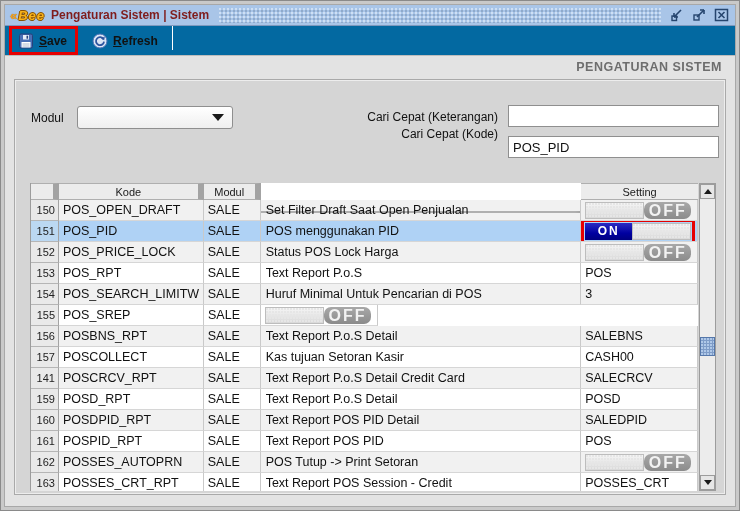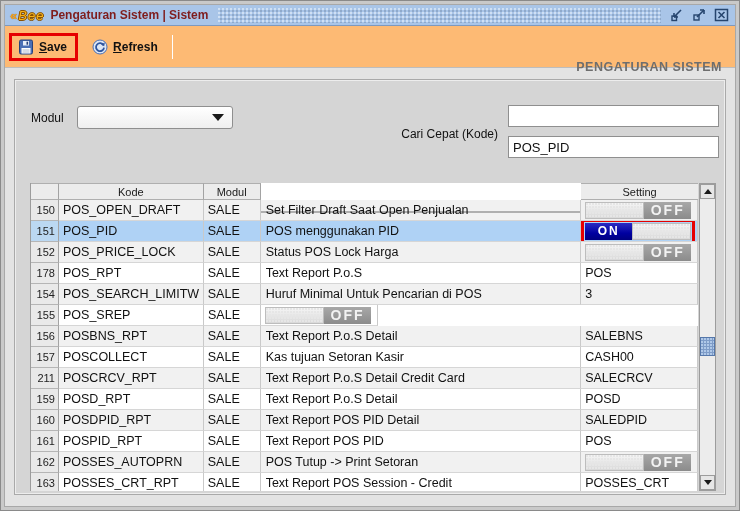--- a/index.html
+++ b/index.html
@@ -8,35 +8,35 @@
   .frame { position:absolute; inset:0; background:#C9C9C9;
     border:1px solid #8A8A8A; padding:3px; }
   .win { position:absolute; inset:3px; background:#E3E3E3; border:1px solid #A8A8A8; }
 
   
   .titlebar { position:absolute; left:0; top:0; right:0; height:21px;
     background:#A9C5E8; display:flex; align-items:center; padding-left:5px;
     border-bottom:1px solid #7E99BE; }
   .logo-mark { color:#F6A21C; font-weight:bold; font-size:13px; margin-right:1px;
     text-shadow:0 0 1px #8A5200; }
-  .logo-text { color:#F6B21C; font-weight:normal; font-size:13px; font-style:italic;
+  .logo-text { color:#F6B21C; font-weight:bold; font-size:13px; font-style:italic;
     letter-spacing:1px; text-shadow:-1px 0 0 #8A5200, 1px 0 0 #8A5200, 0 -1px 0 #8A5200, 0 1px 0 #8A5200;
     margin-right:6px; }
   .title-text { font-size:12px; color:#7f1d1d; font-weight:bold; white-space:nowrap; }
   .title-texture { flex:1 1 auto; height:15px; margin:0 8px 0 10px;
     background-image:
       radial-gradient(circle at 1px 1px, #CFE0F4 1px, transparent 1.4px),
       radial-gradient(circle at 3px 3px, #8FAACB 1px, transparent 1.4px);
     background-size:4px 4px; }
   .winbtns { display:flex; align-items:center; gap:6px; padding-right:6px; }
   .winbtn { width:16px; height:16px; display:flex; align-items:center; justify-content:center; }
 
   
-  .toolbar { position:absolute; left:0; top:21px; right:0; height:42px;
-    background:#fdba74; border-bottom:1px solid #BDBDBD; display:flex; align-items:center; }
+  .toolbar { position:absolute; left:0; top:21px; right:0; height:30px;
+    background:#0369a1; border-bottom:1px solid #BDBDBD; display:flex; }
   .annot-save { border:3px solid #E60000; margin-left:4px; display:flex; }
   .tbtn { display:flex; align-items:center; gap:5px; padding:3px 8px 3px 6px;
     font-size:12px; font-weight:bold; color:#111; background:transparent; border:none;
     cursor:default; }
   .tbtn u { text-decoration:underline; }
   .tb-sep { width:1px; height:24px; background:#9E9E9E; border-right:1px solid #FFFFFF;
     margin-left:6px; }
 
   
   .heading { position:absolute; top:55px; right:13px; font-size:12.5px; font-weight:bold;
@@ -52,21 +52,21 @@
   .combo-arrow { width:0; height:0; border-left:6px solid transparent;
     border-right:6px solid transparent; border-top:7px solid #1A1A1A; }
   .txt { position:absolute; height:22px; width:211px; border:1px solid #8F8F8F;
     background:#FFFFFF; font-family:"Liberation Sans", sans-serif; font-size:13px;
     padding:0 4px; color:#111; }
 
   
   .tablewrap { position:absolute; left:15px; top:103px; width:668px; height:308px;
     overflow:hidden; background:#FFFFFF; border-left:1px solid #9C9C9C; }
   .thead { display:flex; height:17px; }
-  .th { background:#ECECEC; border-right:1px solid #a3a3a3; border-top:1px solid #AFAFAF;
+  .th { background:#ECECEC; border-right:6px solid #a3a3a3; border-top:1px solid #AFAFAF;
     border-bottom:1px solid #AFAFAF; font-size:11px; color:#1A1A1A; text-align:center;
     line-height:16px; overflow:hidden; }
   .trow { display:flex; height:21px; background:#FFFFFF; }
   .trow.alt { background:#F1F1F1; }
   .trow.sel  { background:#AFD2F5;border-radius:8px; }
   .trow.sel .cell { background:#AFD2F5; }
   .trow.sel .c-num { background:#BBD8F2; }
   .cell { border-right:1px solid #C9C9C9; border-bottom:1px solid #D6D6D6;
     font-size:12.5px; color:#111; line-height:20px; white-space:nowrap; overflow:hidden; }
   .c-num { width:28px; background:#E9E9E9; border-right:1px solid #A3A3A3;
@@ -78,22 +78,22 @@
   .c-set { width:117px; padding-left:4px; }
   .setval { font-size:12.5px; }
 
   .toggle { display:flex; width:106px; height:17px; margin-top:2px; cursor:default; }
   .seg { height:100%; }
   .seg.light { background:linear-gradient(#F5F5F5,#D9D9D9);
     border:1px solid #BDBDBD; flex:1 1 auto;
     background-image:radial-gradient(circle at 1px 1px,#E6E6E6 .8px,transparent 1px),
       linear-gradient(#F5F5F5,#D9D9D9); background-size:3px 3px,100% 100%; }
   .toggle.off .seg.state { width:47px; background:linear-gradient(#A8A8A8,#8B8B8B);
-    color:#F2F2F2; font-size:14px; font-weight:bold; letter-spacing:2px; text-align:center;
-    line-height:17px; }
+    color:#F2F2F2; font-size:16px; font-weight:bold; letter-spacing:2px; text-align:center;
+    line-height:17px;border-radius:7px; }
   .toggle.on .seg.state { width:47px; background:linear-gradient(#2B2BC4,#0000A0 60%,#000080);
     color:#FFFFFF; font-size:12px; font-weight:bold; letter-spacing:2px; text-align:center;
     line-height:17px; }
   .toggle.annot { outline:3px solid #E60000; outline-offset:1px; }
 
   
   .sbar { position:absolute; left:684px; top:103px; width:17px; height:308px;
     background:#ECECEC; border:1px solid #9C9C9C; }
   .sbtn { position:absolute; left:0; width:15px; height:15px; background:#E6E6E6;
     border:1px solid #9C9C9C; display:flex; align-items:center; justify-content:center; }
@@ -171,20 +171,21 @@
     <div class="heading">PENGATURAN SISTEM</div>
 
     <div class="panel">
 
       <div class="lbl" style="left:16px; top:31px;">Modul</div>
       <div class="combo">
         <span></span>
         <div class="combo-arrow"></div>
       </div>
 
+      <div class="lbl" style="left:250px; top:30px; width:233px; text-align:right;">Cari Cepat (Keterangan)</div>
       <input class="txt" style="left: 493px; top: 25px;" value="">
 
       <div class="lbl" style="left:250px; top:47px; width:233px; text-align:right;">Cari Cepat (Kode)</div>
       <input class="txt" style="left: 493px; top: 56px;" value="POS_PID">
 
       <div class="tablewrap">
         <div class="thead">
           <div class="th" style="width:28px;"></div>
           <div class="th" style="width:145px;">Kode</div>
           <div class="th" style="width:57px;">Modul</div>
@@ -222,21 +223,21 @@
               <div class="cell c-modul">SALE</div>
               <div class="cell c-ket">Status POS Lock Harga</div>
               <div class="cell c-set">
                 <div class="toggle off">
                   <div class="seg light"></div>
                   <div class="seg state">OFF</div>
                 </div>
               </div>
             </div>
             <div class="trow">
-              <div class="cell c-num">178</div>
+              <div class="cell c-num">153</div>
               <div class="cell c-kode">POS_RPT</div>
               <div class="cell c-modul">SALE</div>
               <div class="cell c-ket">Text Report P.o.S</div>
               <div class="cell c-set"><span class="setval">POS</span></div>
             </div>
             <div class="trow alt">
               <div class="cell c-num">154</div>
               <div class="cell c-kode">POS_SEARCH_LIMITW</div>
               <div class="cell c-modul">SALE</div>
               <div class="cell c-ket">Huruf Minimal Untuk Pencarian di POS</div>
@@ -261,21 +262,21 @@
               <div class="cell c-set"><span class="setval">SALEBNS</span></div>
             </div>
             <div class="trow">
               <div class="cell c-num">157</div>
               <div class="cell c-kode">POSCOLLECT</div>
               <div class="cell c-modul">SALE</div>
               <div class="cell c-ket">Kas tujuan Setoran Kasir</div>
               <div class="cell c-set"><span class="setval">CASH00</span></div>
             </div>
             <div class="trow alt">
-              <div class="cell c-num">211</div>
+              <div class="cell c-num">141</div>
               <div class="cell c-kode">POSCRCV_RPT</div>
               <div class="cell c-modul">SALE</div>
               <div class="cell c-ket">Text Report P.o.S Detail Credit Card</div>
               <div class="cell c-set"><span class="setval">SALECRCV</span></div>
             </div>
             <div class="trow">
               <div class="cell c-num">159</div>
               <div class="cell c-kode">POSD_RPT</div>
               <div class="cell c-modul">SALE</div>
               <div class="cell c-ket">Text Report P.o.S Detail</div>

